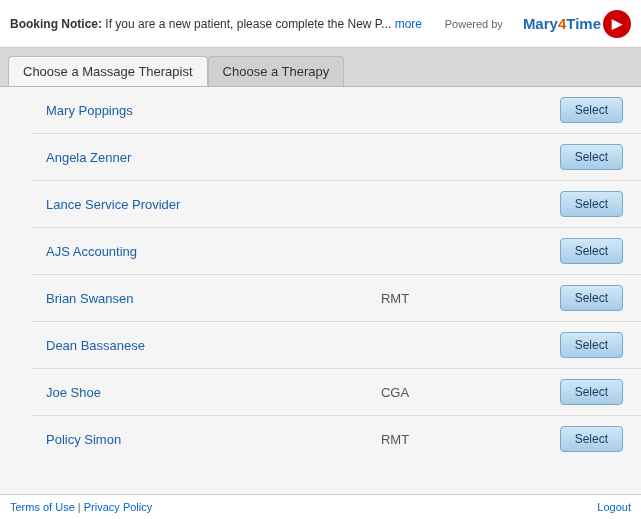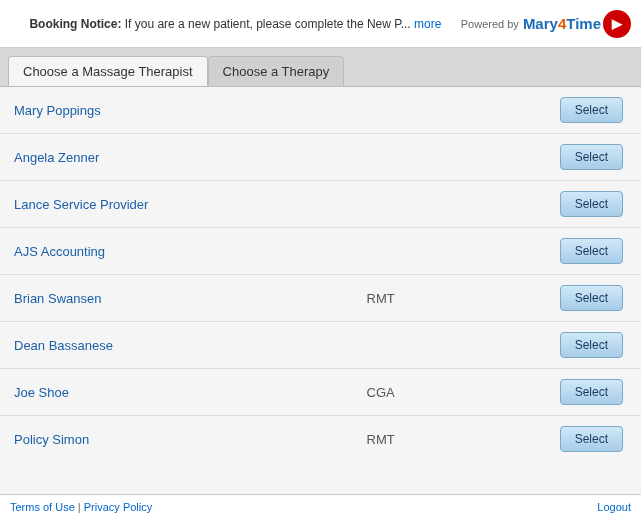--- a/index.html
+++ b/index.html
@@ -16,40 +16,39 @@
 
     
     .top-bar {
       background: #ffffff;
       border-bottom: 1px solid #ccc;
       padding: 8px 10px;
       display: flex;
       align-items: center;
       justify-content: space-between;
       min-height: 48px;
-      text-align: center;
     }
     .booking-notice {
       font-size: 12px;
       color: #333;
       flex: 1;
     }
     .booking-notice strong {
       font-weight: bold;
     }
     .booking-notice a {
       color: #0066cc;
       text-decoration: none;
     }
     .powered-by {
       display: flex;
       align-items: center;
       font-size: 11px;
       color: #666;
-      gap: 4px;
+      gap: 20px;
     }
     .click4time-logo {
       display: inline-flex;
       align-items: center;
       font-size: 15px;
       font-weight: bold;
       color: #1a6bba;
     }
     .click4time-logo .four {
       color: #e05a00;
@@ -109,20 +108,21 @@
     .table-wrapper {
       flex: 1;
       overflow: hidden;
       position: relative;
       background: #f5f5f5;
     }
     .table-scroll {
       height: 100%;
       overflow-y: scroll;
       padding-right: 0;
+      padding-left: 32px;
     }
 
     table {
       width: 100%;
       border-collapse: collapse;
       background: #f5f5f5;
     }
     tr {
       border-bottom: 1px solid #ddd;
     }

